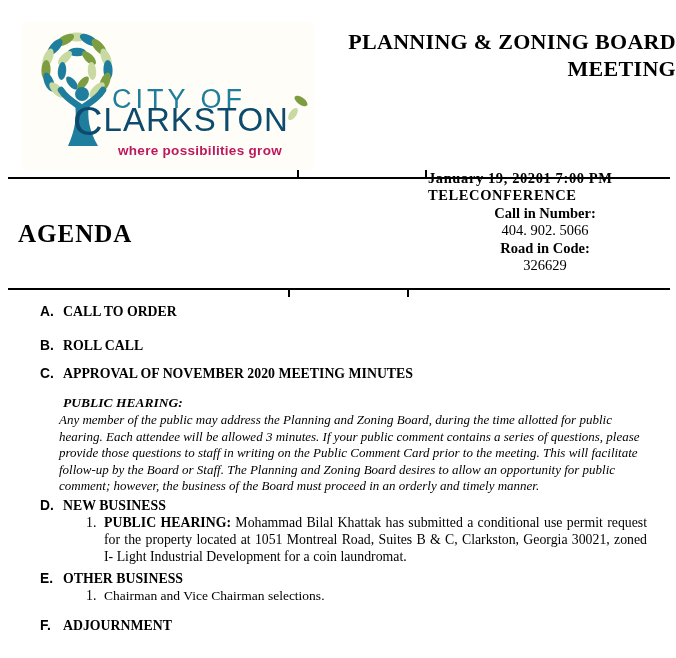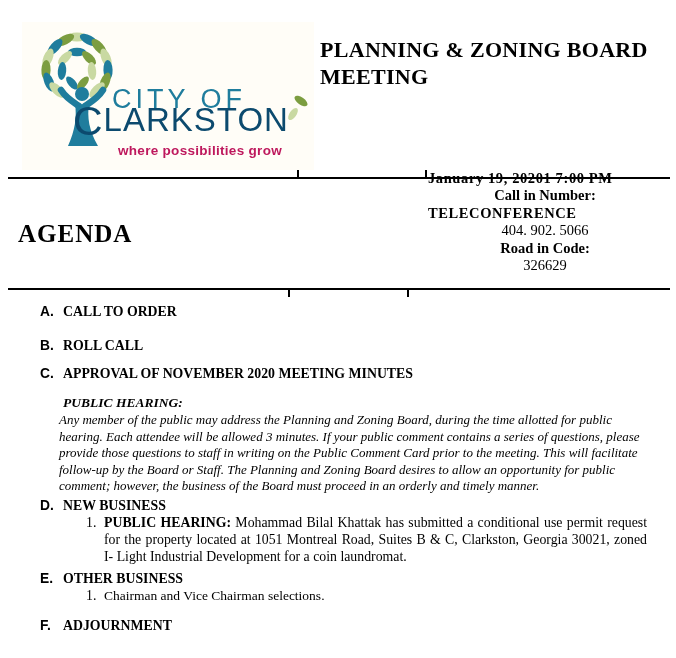--- a/index.html
+++ b/index.html
@@ -13,21 +13,21 @@
            font-size:27px;font-weight:400;letter-spacing:4px;color:#1f7d9d;}
   .clarkston{position:absolute;left:73px;top:102px;font-family:"Liberation Sans",sans-serif;
              color:#0c4a6e;font-weight:400;letter-spacing:1px;white-space:nowrap;}
   .clarkston .bigc{font-size:41px;line-height:36px;vertical-align:-4px;}
   .clarkston .restc{font-size:33px;line-height:36px;}
   .sprig-svg{position:absolute;left:286px;top:92px;}
   .tagline{position:absolute;left:118px;top:143px;font-family:"Liberation Sans",sans-serif;
            font-size:13.5px;font-weight:700;color:#be185d;letter-spacing:0.3px;}
 
   
-  .title-block{position:absolute;left:320px;top:36px;width:356px;text-align:left;
+  .title-block{position:absolute;left:320px;top:28px;width:356px;text-align:right;
                font-size:22px;font-weight:700;line-height:27px;letter-spacing:0.3px;}
 
   
   .rule{position:absolute;left:8px;width:662px;height:2px;background:#000;}
   .rule.top{top:177px;}
   .rule.bottom{top:288px;}
   .tick{position:absolute;width:2px;height:7px;background:#000;}
   .agenda-label{position:absolute;left:18px;top:220px;font-size:25px;font-weight:700;letter-spacing:1px;}
   .meeting-info{position:absolute;left:428px;top:170px;width:234px;font-size:14.5px;line-height:17.4px;}
   .mi-line{font-weight:700;}
@@ -115,22 +115,22 @@
   <div class="rule bottom"></div>
   <div class="tick" style="left:297px;top:170px;"></div>
   <div class="tick" style="left:425px;top:170px;"></div>
   <div class="tick" style="left:288px;top:290px;"></div>
   <div class="tick" style="left:407px;top:290px;"></div>
 
   <div class="agenda-label">AGENDA</div>
 
   <div class="meeting-info">
     <div class="mi-line mi-left">January 19, 20201 7:00 PM</div>
+    <div class="mi-line mi-left">TELECONFERENCE</div>
     <div class="mi-line mi-center">Call in Number:</div>
-    <div class="mi-line mi-left">TELECONFERENCE</div>
     <div class="mi-plain mi-center">404. 902. 5066</div>
     <div class="mi-line mi-center">Road in Code:</div>
     <div class="mi-plain mi-center">326629</div>
   </div>
 
   <div class="body-area">
 
     <div class="sec sec-a">
       <span class="ltr">A.</span>
       <span>CALL TO ORDER</span>

